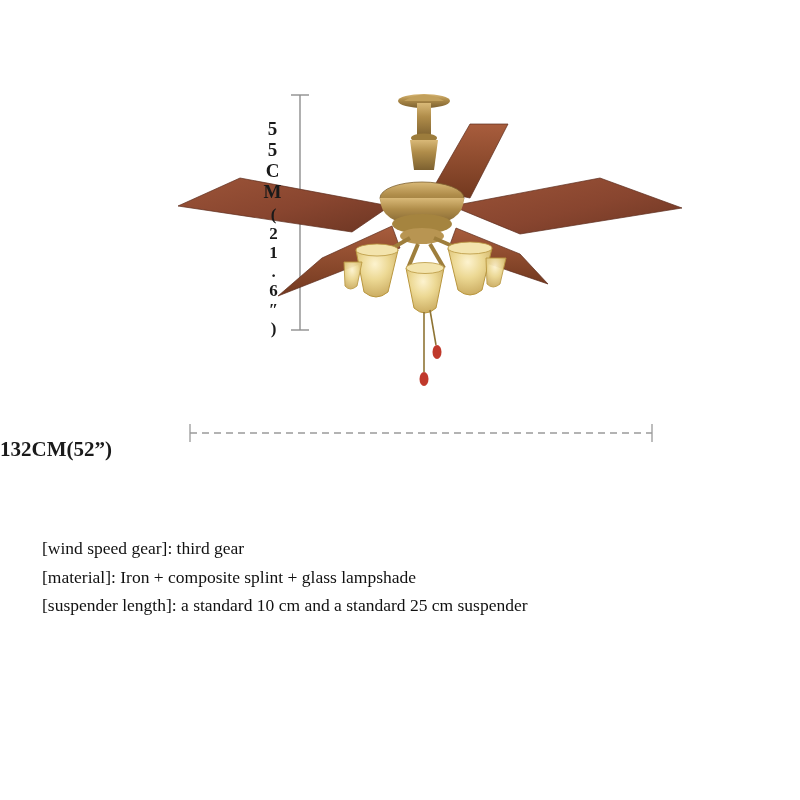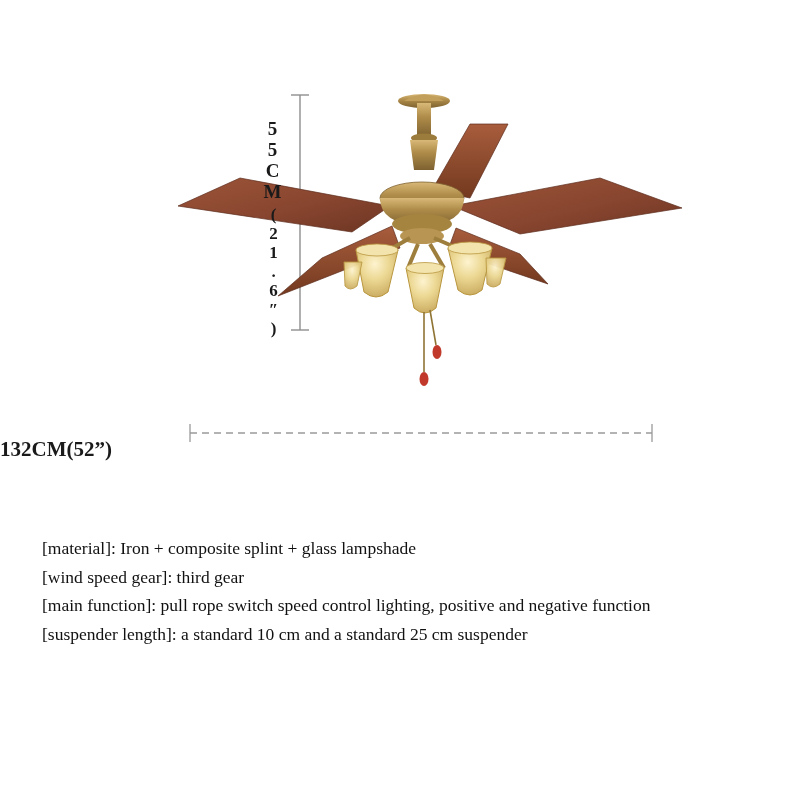--- a/index.html
+++ b/index.html
@@ -184,24 +184,21 @@
   
   <div class="vdim-label">55CM</div>
   <div class="vdim-label sub">(21.6″)</div>
 
   
   <div class="hdim-label">132CM(52”)</div>
 </div>
 
 <div id="specs">
   <div class="spec-line">
-    <span class="spec-key">[material]</span><span class="spec-val">: Iron + composite splint + glass lampshade</span>
-  </div>
-  <div class="spec-line">
     <span class="spec-key">[wind speed gear]</span><span class="spec-val">: third gear</span>
   </div>
   <div class="spec-line">
-    <span class="spec-key">[main function]</span><span class="spec-val">: pull rope switch speed control lighting, positive and negative function</span>
+    <span class="spec-key">[material]</span><span class="spec-val">: Iron + composite splint + glass lampshade</span>
   </div>
   <div class="spec-line">
     <span class="spec-key">[suspender length]</span><span class="spec-val">: a standard 10 cm and a standard 25 cm suspender</span>
   </div>
 </div>
 
 </body></html>

